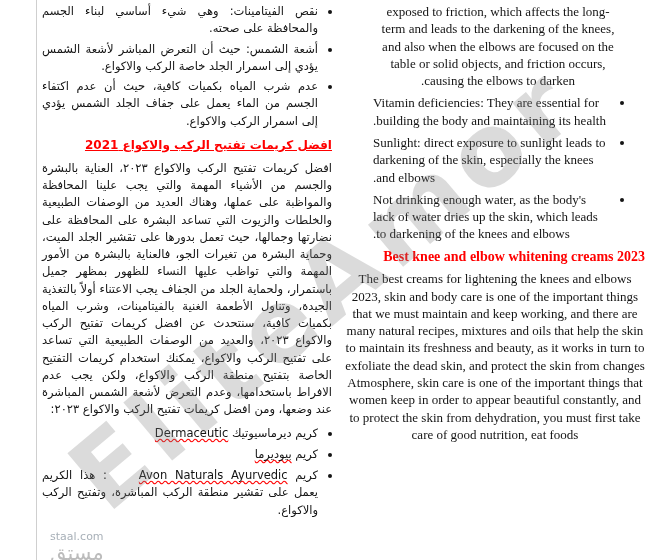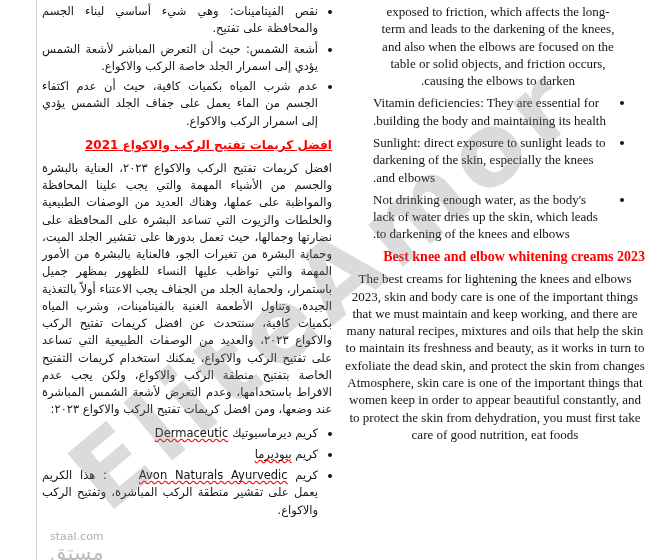--- a/index.html
+++ b/index.html
@@ -104,21 +104,21 @@
       </ul>
 
       <h2 class="en-heading">Best knee and elbow whitening creams 2023</h2>
 
       <p class="en-para">The best creams for lightening the knees and elbows 2023, skin and body care is one of the important things that we must maintain and keep working, and there are many natural recipes, mixtures and oils that help the skin to maintain its freshness and beauty, as it works in turn to exfoliate the dead skin, and protect the skin from changes Atmosphere, skin care is one of the important things that women keep in order to appear beautiful constantly, and to protect the skin from dehydration, you must first take care of good nutrition, eat foods</p>
     </section>
 
     <section class="col arabic">
 
       <ul class="ar-list">
-        <li>نقص الفيتامينات: وهي شيء أساسي لبناء الجسم والمحافظة على تفتيح.</li>
+        <li>نقص الفيتامينات: وهي شيء أساسي لبناء الجسم والمحافظة على صحته.</li>
         <li>أشعة الشمس: حيث أن التعرض المباشر لأشعة الشمس يؤدي إلى اسمرار الجلد خاصة الركب والاكواع.</li>
         <li>عدم شرب المياه بكميات كافية، حيث أن عدم اكتفاء الجسم من الماء يعمل على جفاف الجلد الشمس يؤدي إلى اسمرار الركب والاكواع.</li>
       </ul>
 
       <h2 class="ar-heading">افضل كريمات تفتيح الركب والاكواع 2021</h2>
 
       <p class="ar-para">افضل كريمات تفتيح الركب والاكواع ٢٠٢٣، العناية بالبشرة والجسم من الأشياء المهمة والتي يجب علينا المحافظة والمواظبة على عملها، وهناك العديد من الوصفات الطبيعية والخلطات والزيوت التي تساعد البشرة على المحافظة على نضارتها وجمالها، حيث تعمل بدورها على تقشير الجلد الميت، وحماية البشرة من تغيرات الجو، فالعناية بالبشرة من الأمور المهمة والتي تواظب عليها النساء للظهور بمظهر جميل باستمرار، ولحماية الجلد من الجفاف يجب الاعتناء أولاً بالتغذية الجيدة، وتناول الأطعمة الغنية بالفيتامينات، وشرب المياه بكميات كافية، سنتحدث عن افضل كريمات تفتيح الركب والاكواع ٢٠٢٣، والعديد من الوصفات الطبيعية التي تساعد على تفتيح الركب والاكواع، يمكنك استخدام كريمات التفتيح الخاصة بتفتيح منطقة الركب والاكواع، ولكن يجب عدم الافراط باستخدامها، وعدم التعرض لأشعة الشمس المباشرة عند وضعها، ومن افضل كريمات تفتيح الركب والاكواع ٢٠٢٣:</p>
 
       <ul class="ar-creams">
         <li>

